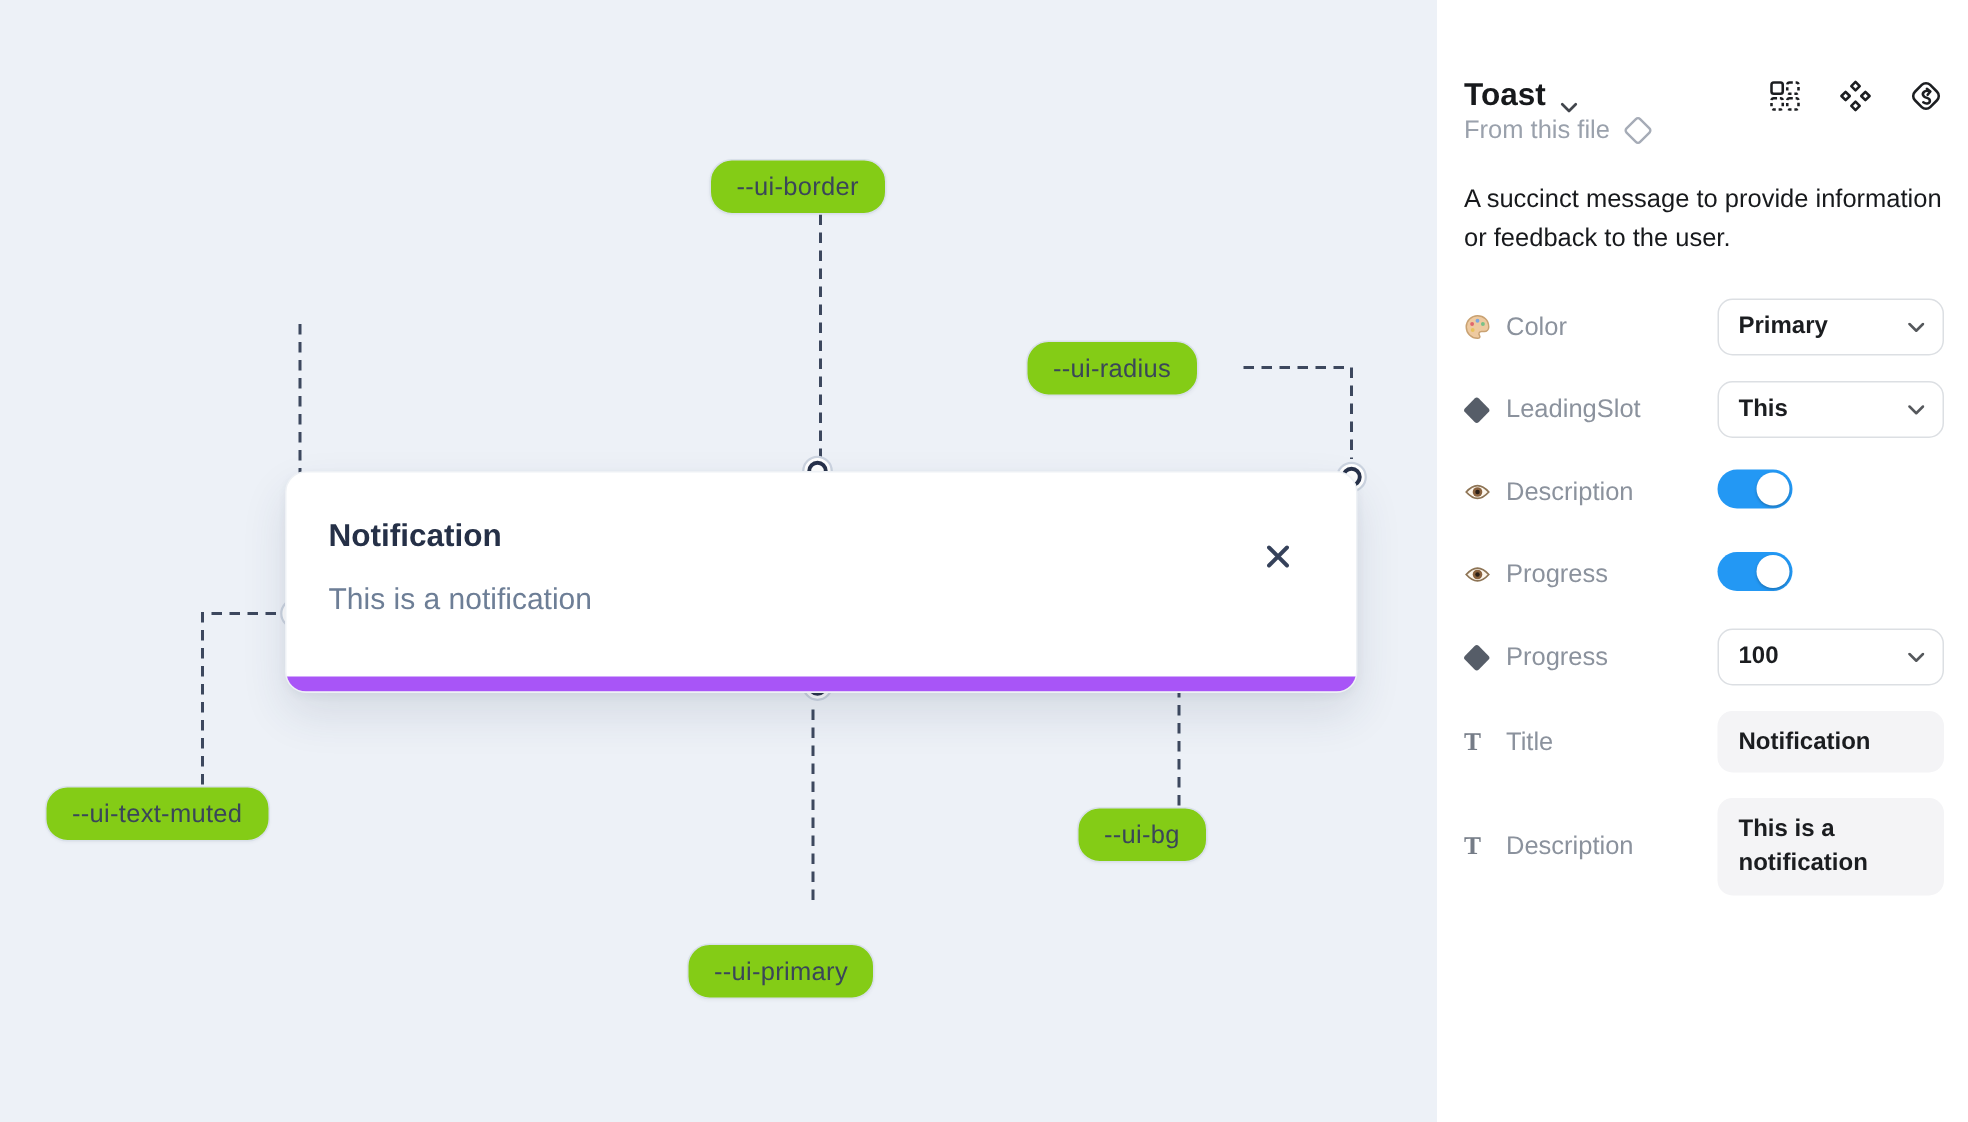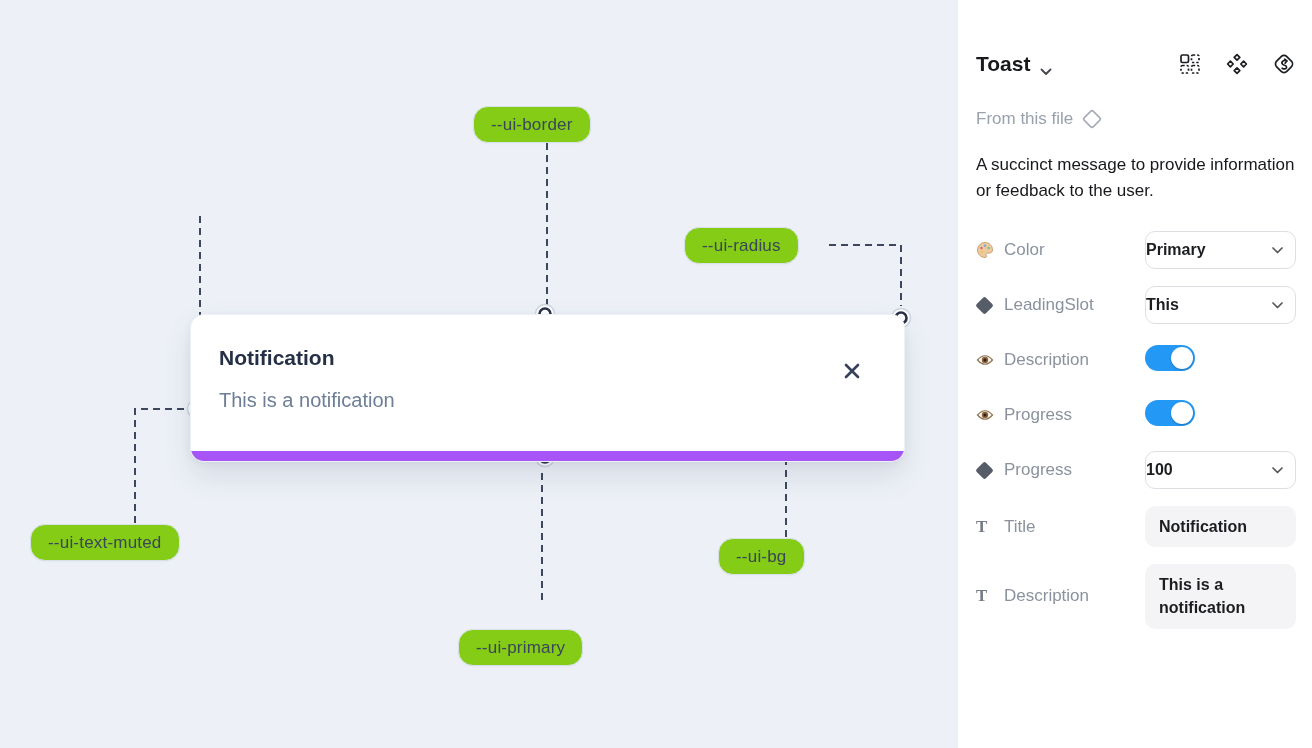--- a/index.html
+++ b/index.html
@@ -30,33 +30,33 @@
   .toast-progress { position:absolute; left:0; right:0; bottom:0; height:10px; }
 
   
   .panel { flex:1; background:#ffffff; padding:52px 16px 0 18px; }
   .panel-header { display:flex; align-items:flex-end; }
   .panel-title { font-size:21px; font-weight:700; color:#17191c; }
   .title-chevron { margin-left:10px; margin-top:3px; }
   .header-icons { margin-left:auto; display:flex; align-items:center; gap:23px; }
   .hicon { width:24px; height:24px; cursor:pointer; }
 
-  .source-row { margin-top:32px; display:flex; align-items:center; gap:8px; }
+  .source-row { display:flex; align-items:center; gap:8px; }
   .source-label { font-size:17px; color:#9aa1ac; }
 
   .panel-desc { margin-top:22px; font-size:17px; line-height:1.5; color:#17191c; max-width:330px; }
 
   .rows { margin-top:28px; }
   .prow { display:flex; align-items:center; margin-bottom:17px; min-height:38px; }
   .row-icon { width:22px; display:inline-flex; justify-content:flex-start; align-items:center; flex:0 0 22px; }
   .row-label { margin-left:6px; font-size:17px; color:#8b929d; white-space:nowrap; overflow:hidden; }
   .row-control { margin-left:auto; width:151px; flex:0 0 151px; }
 
   .select { display:flex; align-items:center; width:151px; height:38px; background:#fff;
-            border:1px solid #dcdfe3; border-radius:10px; padding:0 12px 0 0; cursor:pointer; }
+            border:1px solid #dcdfe3; border-radius:10px; padding:0 12px 0 13px; cursor:pointer; }
   .select-value { font-size:16px; font-weight:600; color:#1b1d20; white-space:nowrap; overflow:hidden; }
   .select .chev { margin-left:auto; }
 
   .field { width:151px; background:#f4f4f6; border-radius:10px; padding:9px 14px;
            font-size:16px; font-weight:600; color:#1b1d20; line-height:1.45; min-height:38px;
            display:flex; align-items:center; }
   .field.multiline { display:block; }
 
   .toggle { position:relative; display:inline-block; width:50px; height:26px; background:#2398f4;
             border-radius:13px; cursor:pointer; }

